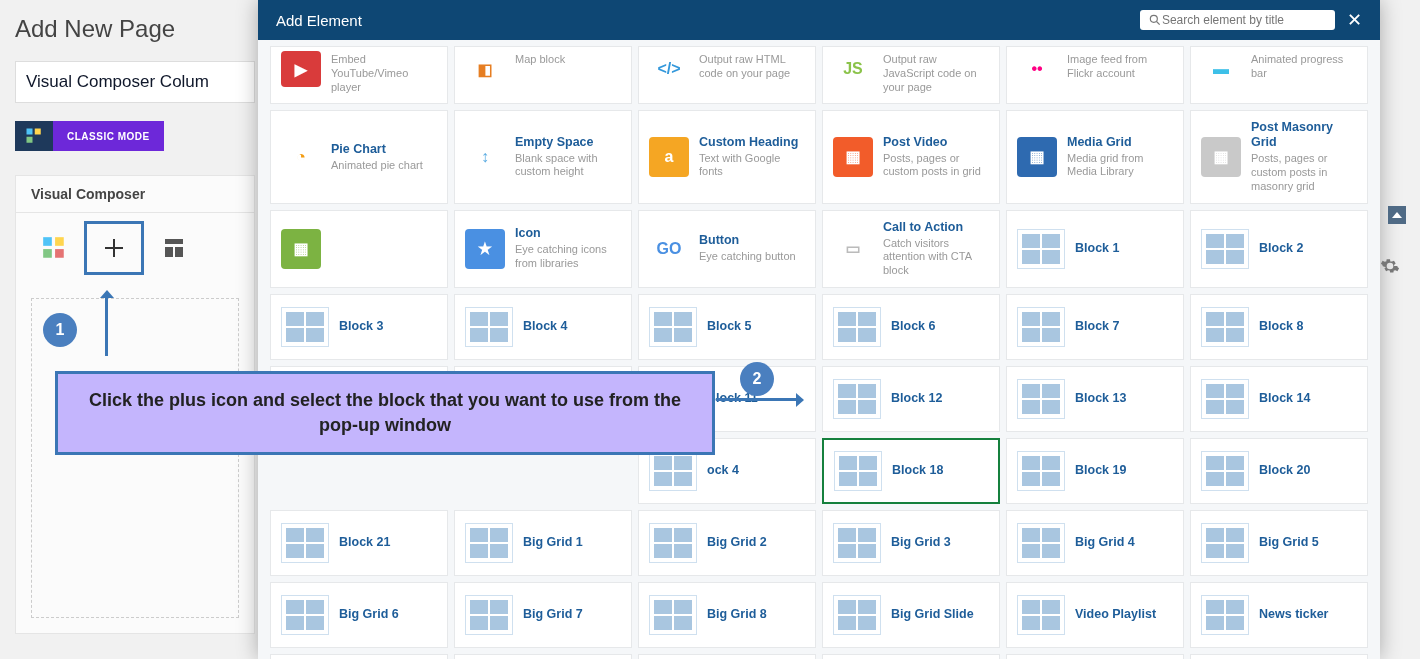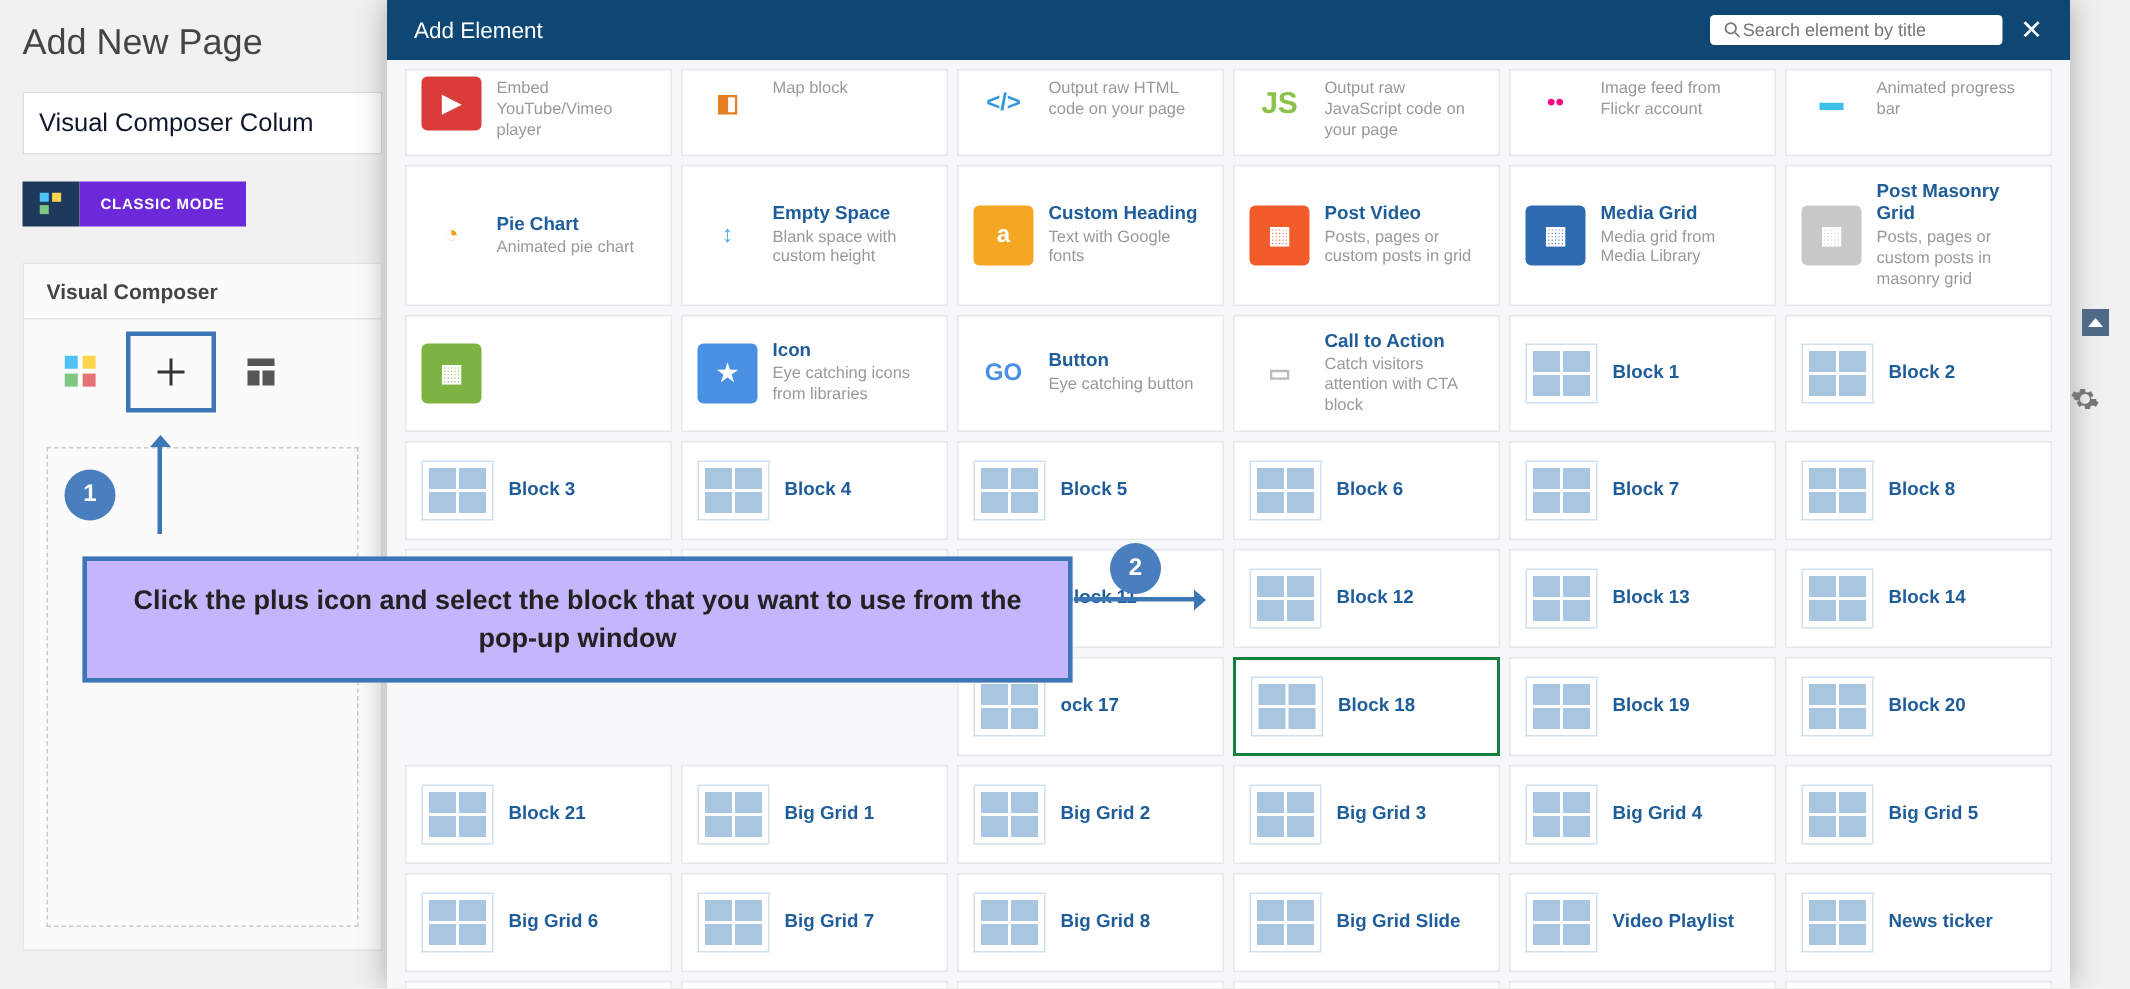--- a/index.html
+++ b/index.html
@@ -129,21 +129,21 @@
             <div class="d">Map block</div>
           </div>
         </div>
         <div class="cell partial">
           <div class="ico" style="background: rgb(255, 255, 255); color: rgb(52, 152, 219); font-size: 16px; font-weight: bold;">&lt;/&gt;</div>
           <div class="txt">
             <div class="d">Output raw HTML code on your page</div>
           </div>
         </div>
         <div class="cell partial">
-          <div class="ico" style="background: rgb(255, 255, 255); color: rgb(139, 195, 74); font-size: 20px; font-weight: bold;">JS</div>
+          <div class="ico" style="background: rgb(255, 255, 255); color: rgb(139, 195, 74); font-size: 16px; font-weight: bold;">JS</div>
           <div class="txt">
             <div class="d">Output raw JavaScript code on your page</div>
           </div>
         </div>
         <div class="cell partial">
           <div class="ico" style="background: rgb(255, 255, 255); color: rgb(255, 0, 132); font-size: 16px; font-weight: bold;">••</div>
           <div class="txt">
             <div class="d">Image feed from Flickr account</div>
           </div>
         </div>
@@ -436,21 +436,21 @@
             <div class="row">
               <div class="b"></div>
               <div class="b"></div>
             </div>
             <div class="row">
               <div class="b"></div>
               <div class="b"></div>
             </div>
           </div>
           <div class="txt">
-            <div class="t">ock 17</div>
+            <div class="t">ock 4</div>
           </div>
         </div>
         <div class="cell hl">
           <div class="thumb">
             <div class="row">
               <div class="b"></div>
               <div class="b"></div>
             </div>
             <div class="row">
               <div class="b"></div>

